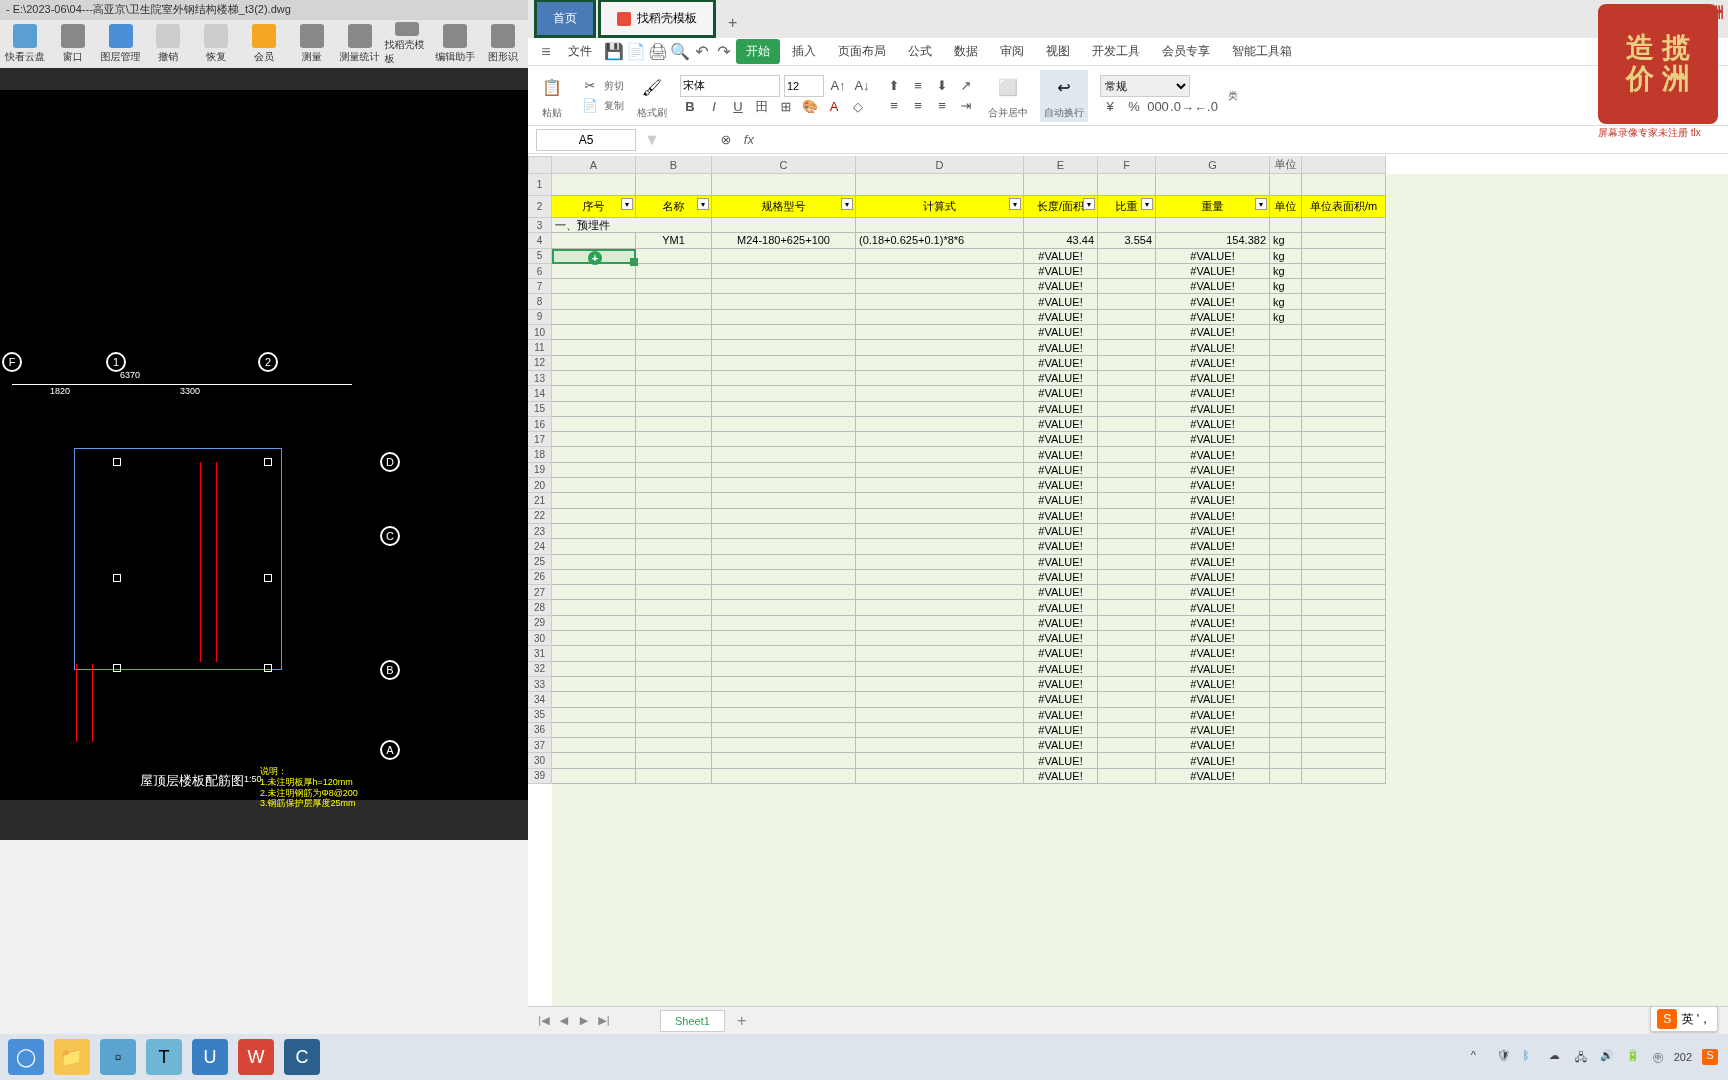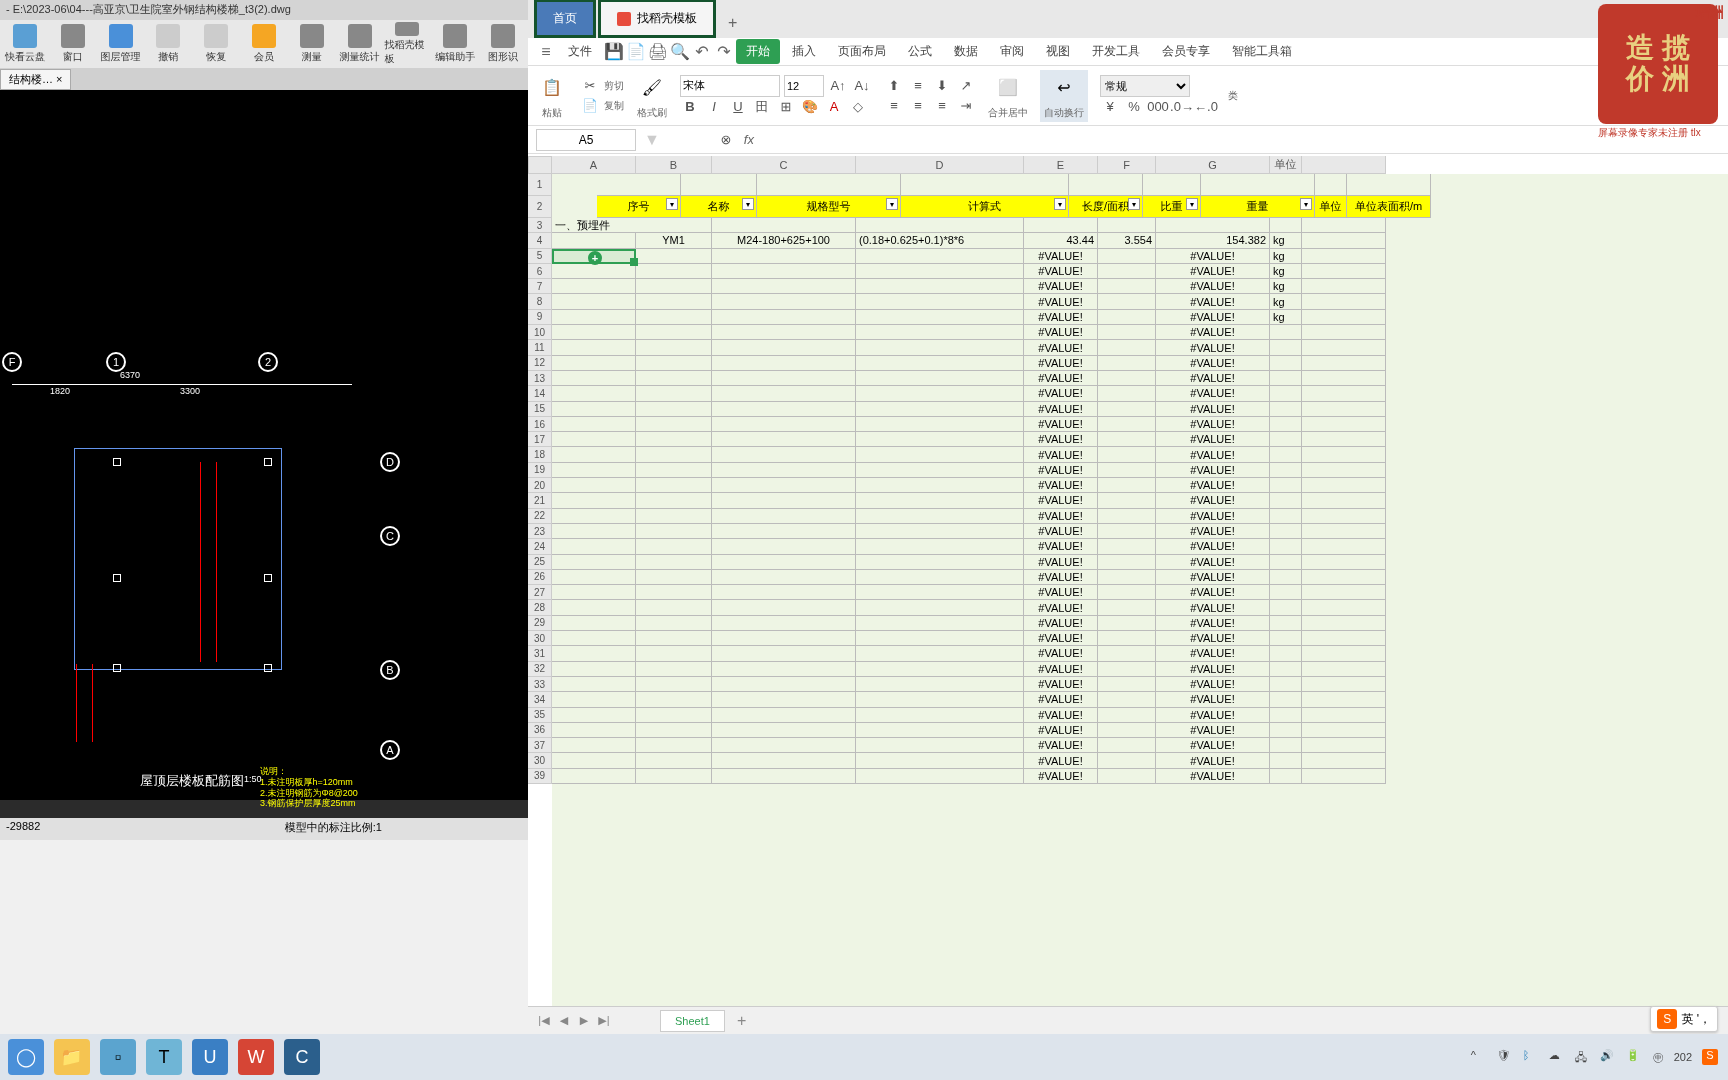--- a/index.html
+++ b/index.html
@@ -55,21 +55,21 @@
 
 .wps-grid { position: absolute; top: 156px; left: 0; right: 0; bottom: 28px; overflow: hidden; }
 .grid-corner { position: absolute; left: 0; top: 0; width: 24px; height: 18px; background: #e8e8e8; border: 1px solid #ccc; }
 .grid-cols { position: absolute; left: 24px; top: 0; right: 0; height: 18px; display: flex; }
 .grid-col { height: 18px; background: #e8e8e8; border-right: 1px solid #ccc; border-bottom: 1px solid #ccc; text-align: center; font-size: 11px; color: #555; display: flex; align-items: center; justify-content: center; position: relative; }
 .grid-rows { position: absolute; left: 0; top: 18px; width: 24px; bottom: 0; }
 .grid-row { width: 24px; height: 15.3px; background: #e8e8e8; border-right: 1px solid #ccc; border-bottom: 1px solid #ccc; text-align: center; font-size: 10px; color: #555; display: flex; align-items: center; justify-content: center; }
 .grid-row.tall { height: 22px; }
 .grid-body { position: absolute; left: 24px; top: 18px; right: 0; bottom: 0; background: #eef5e4; }
 .grid-cell-row { display: flex; height: 15.3px; }
-.grid-cell-row.tall { height: 22px; margin-left: 45px; }
+.grid-cell-row.tall { height: 22px; }
 .grid-cell { border-right: 1px solid #bbb; border-bottom: 1px solid #bbb; font-size: 11px; padding: 1px 3px; display: flex; align-items: center; overflow: hidden; white-space: nowrap; }
 .grid-cell.header { background: #ffff00; justify-content: center; font-weight: normal; }
 .grid-cell.center { justify-content: center; }
 .grid-cell.right { justify-content: flex-end; }
 .filter-arrow { position: absolute; right: 2px; top: 2px; width: 12px; height: 12px; border: 1px solid #999; background: #fff; font-size: 8px; display: flex; align-items: center; justify-content: center; }
 .selected-cell { position: absolute; border: 2px solid #2e9f53; background: rgba(46,159,83,0.1); pointer-events: none; }
 .fill-handle { position: absolute; width: 8px; height: 8px; background: #2e9f53; right: -4px; bottom: -4px; cursor: crosshair; }
 
 .wps-sheets { position: absolute; bottom: 0; left: 0; right: 0; height: 28px; background: #f0f0f0; display: flex; align-items: center; padding: 0 8px; gap: 4px; border-top: 1px solid #ccc; }
 .sheet-nav { width: 16px; height: 16px; cursor: pointer; color: #888; display: flex; align-items: center; justify-content: center; font-size: 11px; }
@@ -136,23 +136,20 @@
       </div>
     <div class="cad-tool">
         <div class="cad-tool-icon" style="background:#888"></div>
         <span>编辑助手</span>
       </div>
     <div class="cad-tool">
         <div class="cad-tool-icon" style="background:#888"></div>
         <span>图形识</span>
       </div>
   </div>
-  <div class="cad-tab">
-    <div class="cad-tab-item"><span>结构楼…</span> ×</div>
-  </div>
   <div class="cad-canvas">
     <div class="cad-drawing">
 
       <div class="cad-circle" style="left:2px;top:262px">F</div>
       <div class="cad-circle" style="left:106px;top:262px">1</div>
       <div class="cad-circle" style="left:258px;top:262px">2</div>
       <div class="cad-circle" style="left:380px;top:362px">D</div>
       <div class="cad-circle" style="left:380px;top:436px">C</div>
       <div class="cad-circle" style="left:380px;top:570px">B</div>
       <div class="cad-circle" style="left:380px;top:650px">A</div>
@@ -174,24 +171,20 @@
       <div class="cad-red-line" style="left:200px;top:372px;width:1px;height:200px"></div>
       <div class="cad-red-line" style="left:216px;top:372px;width:1px;height:200px"></div>
       <div class="cad-red-line" style="left:76px;top:574px;width:1px;height:78px"></div>
       <div class="cad-red-line" style="left:92px;top:574px;width:1px;height:78px"></div>
 
       <div class="cad-text-white" style="left:140px;top:682px;font-size:13px">屋顶层楼板配筋图</div>
       <div class="cad-text-white" style="left:244px;top:684px">1:50</div>
 
       <div class="cad-text" style="left:260px;top:676px;width:100px;line-height:1.2">说明：<br>1.未注明板厚h=120mm<br>2.未注明钢筋为Φ8@200<br>3.钢筋保护层厚度25mm</div>
     </div>
-  </div>
-  <div class="cad-bottom">
-    <span>-29882</span>
-    <span style="margin-right:140px">模型中的标注比例:1</span>
   </div>
 </div>
 
 <div class="wps-panel">
   <div class="wps-tabs">
     <div class="wps-tab home">首页</div>
     <div class="wps-tab">
       <span class="wps-tab-icon" style="background:#e74c3c;border-radius:2px"></span>
       <span>找稻壳模板</span>
     </div>

